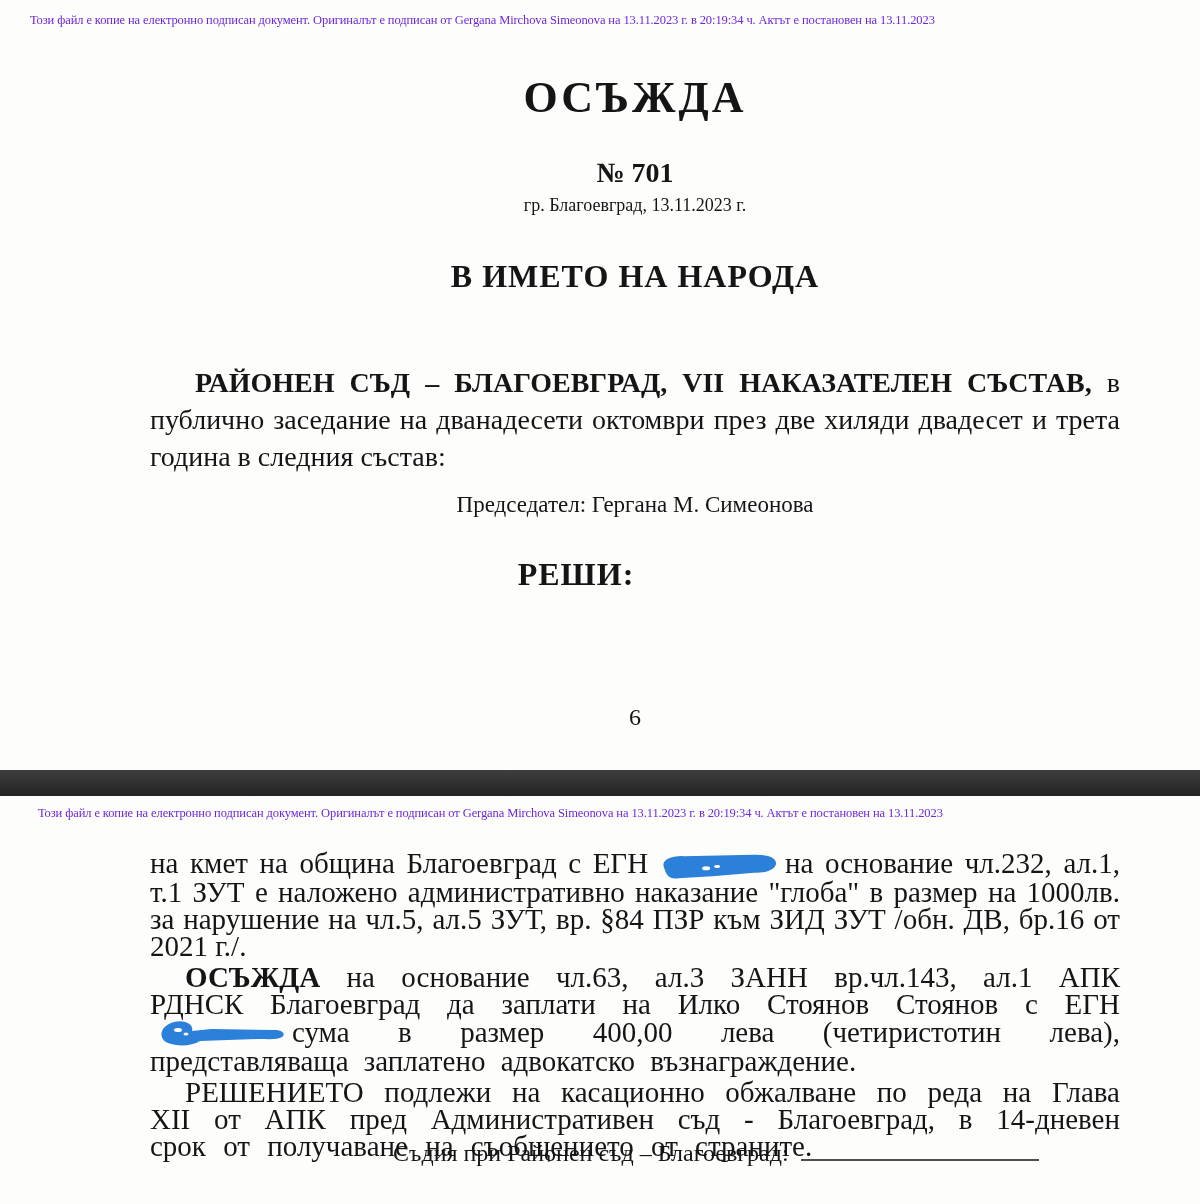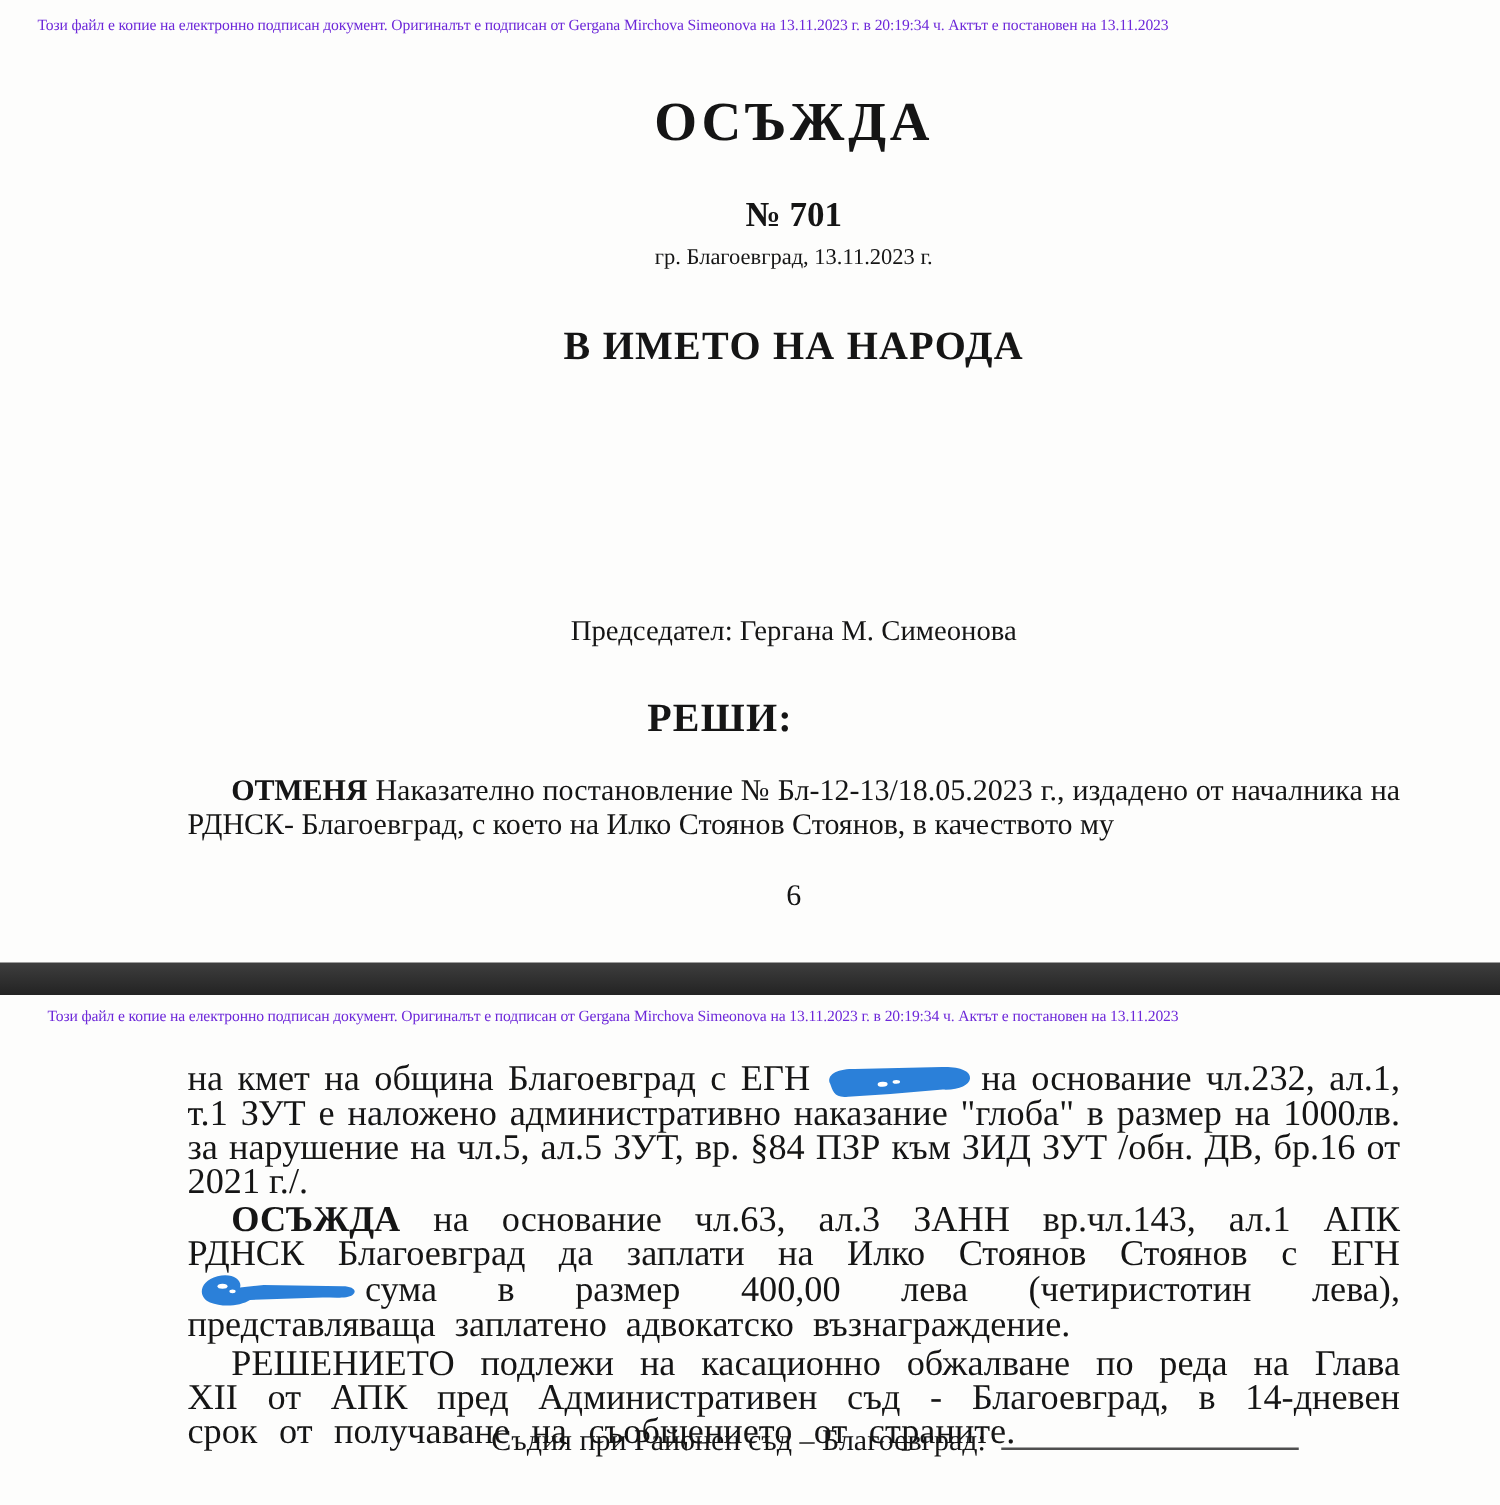--- a/index.html
+++ b/index.html
@@ -45,26 +45,26 @@
   <div id="meta1" class="meta-line">Този файл е копие на електронно подписан документ. Оригиналът е подписан от Gergana Mirchova Simeonova на 13.11.2023 г. в 20:19:34 ч.  Актът е постановен на 13.11.2023</div>
 
   <div id="doc-title" class="centered">ОСЪЖДА</div>
 
   <div id="case-number" class="centered">№ 701</div>
 
   <div id="place-date" class="centered">гр. Благоевград, 13.11.2023 г.</div>
 
   <div id="motto" class="centered">В ИМЕТО НА НАРОДА</div>
 
+  <p id="intro"><span class="lead">РАЙОНЕН СЪД – БЛАГОЕВГРАД, VII НАКАЗАТЕЛЕН СЪСТАВ,</span> <span>в публично заседание на дванадесети октомври през две хиляди двадесет и трета година в следния състав:</span></p>
 
   <div id="presiding" class="centered">Председател:  Гергана М. Симеонова</div>
 
   <div id="ruling-heading">РЕШИ:</div>
 
-  <p id="p-otmenya"><span class="lead">ОТМЕНЯ</span> <span>Наказателно постановление № Бл-12-13/18.05.2023 г., издадено от началника на РДНСК- Благоевград, с което на Илко Стоянов Стоянов, в качеството му</span></p>
 
   <div id="page-num" class="centered">6</div>
 
   <div id="page-break-bar"></div>
 
   <div id="meta2" class="meta-line">Този файл е копие на електронно подписан документ. Оригиналът е подписан от Gergana Mirchova Simeonova на 13.11.2023 г. в 20:19:34 ч.  Актът е постановен на 13.11.2023</div>
 
   <div id="page2-body">
 
     <p id="p-kmet"><span>на кмет на община Благоевград с ЕГН</span><span class="redact" id="redact-1"><svg width="125" height="28" viewBox="0 0 125 28">

